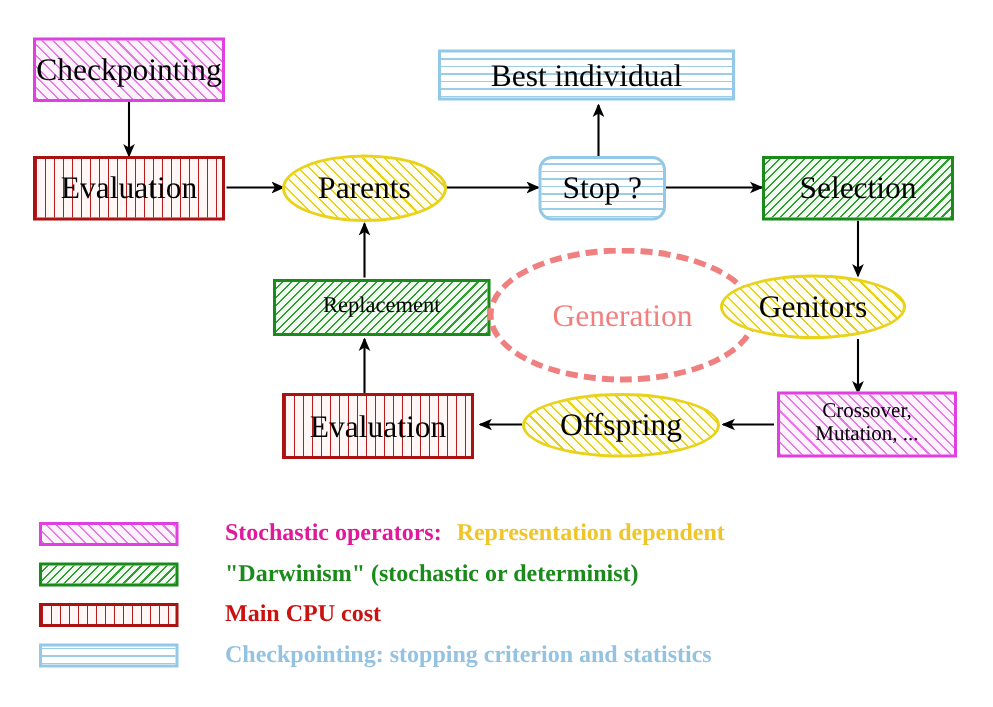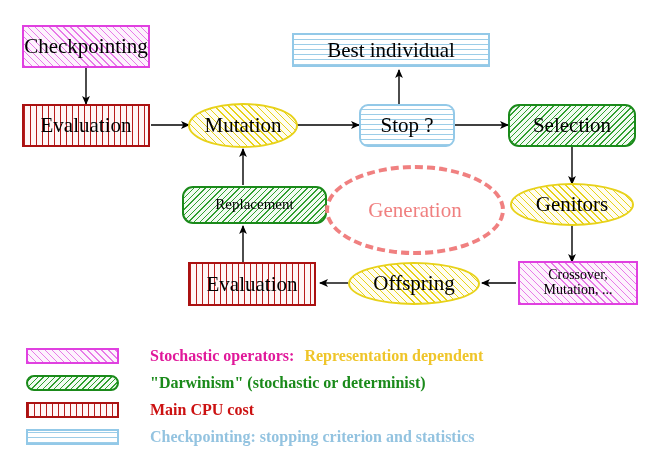--- a/index.html
+++ b/index.html
@@ -41,21 +41,20 @@
     border-color: #e040e0;
     background-color: #fdf2fd;
     background-image: repeating-linear-gradient(45deg,
         #e87ae8 0px, #e87ae8 1px, transparent 1px, transparent 5px);
   }
   .box-green {
     border-color: #1a8a1a;
     background-color: #f2fbf2;
     background-image: repeating-linear-gradient(-45deg,
         #2f9f2f 0px, #2f9f2f 1px, transparent 1px, transparent 4px);
-    border-radius: 11px;
   }
   .box-red {
     border-color: #aa1111;
     background-color: #fff6f6;
     background-image: repeating-linear-gradient(90deg,
         #b81b1b 0px, #b81b1b 1px, transparent 1px, transparent 6px);
   }
   .box-blue {
     border-color: #93c9e8;
     background-color: #ffffff;
@@ -156,44 +155,44 @@
 
   <div class="node box box-magenta t-lg" style="left:22px; top:25px; width:128px; height:43px;">
     <span class="lbl">Checkpointing</span>
   </div>
 
   <div class="node box box-red t-lg" style="left:22px; top:104px; width:128px; height:43px;">
     <span class="lbl">Evaluation</span>
   </div>
 
   <div class="node ellipse t-lg" style="left:188px; top:103px; width:110px; height:45px;">
-    <span class="lbl">Mutation</span>
+    <span class="lbl">Parents</span>
   </div>
 
   <div class="node box box-blue t-lg" style="left:292px; top:33px; width:198px; height:34px;">
     <span class="lbl">Best individual</span>
   </div>
 
-  <div class="node box box-blue rounded t-lg" style="left:359px; top:104px; width:96px; height:43px;">
+  <div class="node box box-blue rounded t-lg" style="left:359px; top:104px; width:85px; height:43px;">
     <span class="lbl">Stop ?</span>
   </div>
 
   <div class="node box box-green t-lg" style="left:508px; top:104px; width:128px; height:43px;">
     <span class="lbl">Selection</span>
   </div>
 
   <div class="node box box-green t-sm" style="left:182px; top:186px; width:145px; height:38px;">
     <span class="lbl">Replacement</span>
   </div>
 
   <div class="node ellipse-dashed t-lg" style="left:325px; top:165px; width:180px; height:90px;align-items:center;">
     <span class="lbl">Generation</span>
   </div>
 
-  <div class="node ellipse t-lg" style="left:510px; top:183px; width:124px; height:43px;">
+  <div class="node ellipse t-lg" style="left:480px; top:183px; width:124px; height:43px;">
     <span class="lbl">Genitors</span>
   </div>
 
   <div class="node box box-magenta t-xs" style="left:518px; top:261px; width:120px; height:44px; flex-direction:column;">
     <span class="lbl">Crossover,</span>
     <span class="lbl">Mutation, ...</span>
   </div>
 
   <div class="node box box-red t-lg" style="left:188px; top:262px; width:128px; height:44px;">
     <span class="lbl">Evaluation</span>

